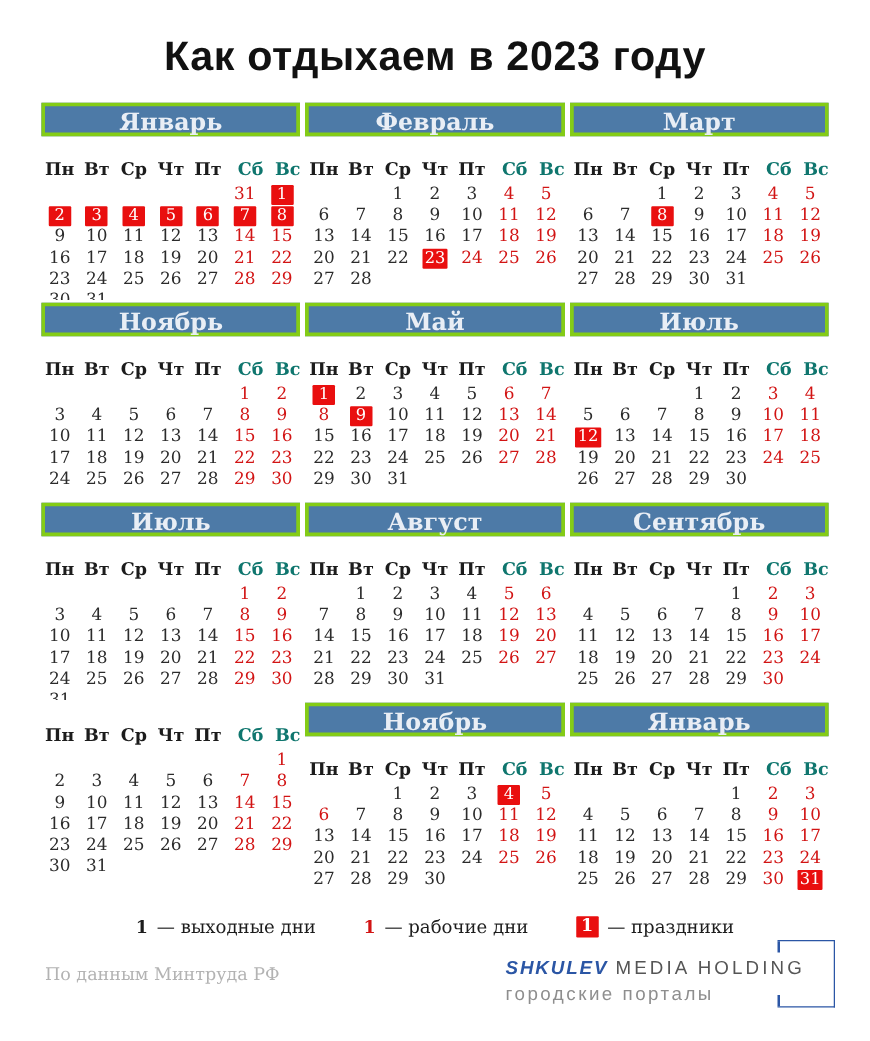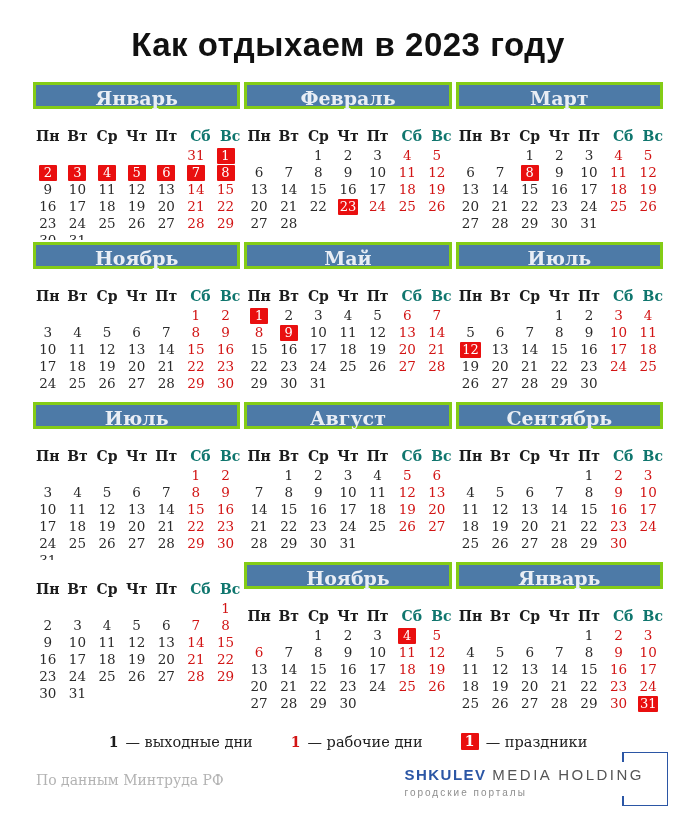--- a/index.html
+++ b/index.html
@@ -94,26 +94,26 @@
     justify-content: space-between;
     align-items: flex-start;
   }
   .source-note {
     font-size: 14px;
     color: #b3b3b3;
     padding-top: 6px;
   }
   .logo { position: relative; padding-right: 16px; font-family: "Liberation Sans", sans-serif; }
   .logo-line1 { position: relative; z-index: 1; font-size: 15px; letter-spacing: 1.5px; white-space: nowrap; }
-  .brand { color: #2b56a5; font-weight: 700; }
+  .brand { color: #2b56a5; font-weight: 700; font-style: italic; }
   .brand-suffix { color: #555; font-weight: 400; letter-spacing: 2.5px; }
   .logo-tagline {
     position: relative; z-index: 1;
     margin-top: 4px;
-    font-size: 10px;
+    font-size: 15px;
     color: #8e8e8e;
     letter-spacing: 2px;
   }
   .logo-square {
     position: absolute;
     right: -8px; top: -14px;
     width: 46px; height: 54px;
     border: 1.5px solid #2b56a5;
     border-left: none;
     z-index: 0;

